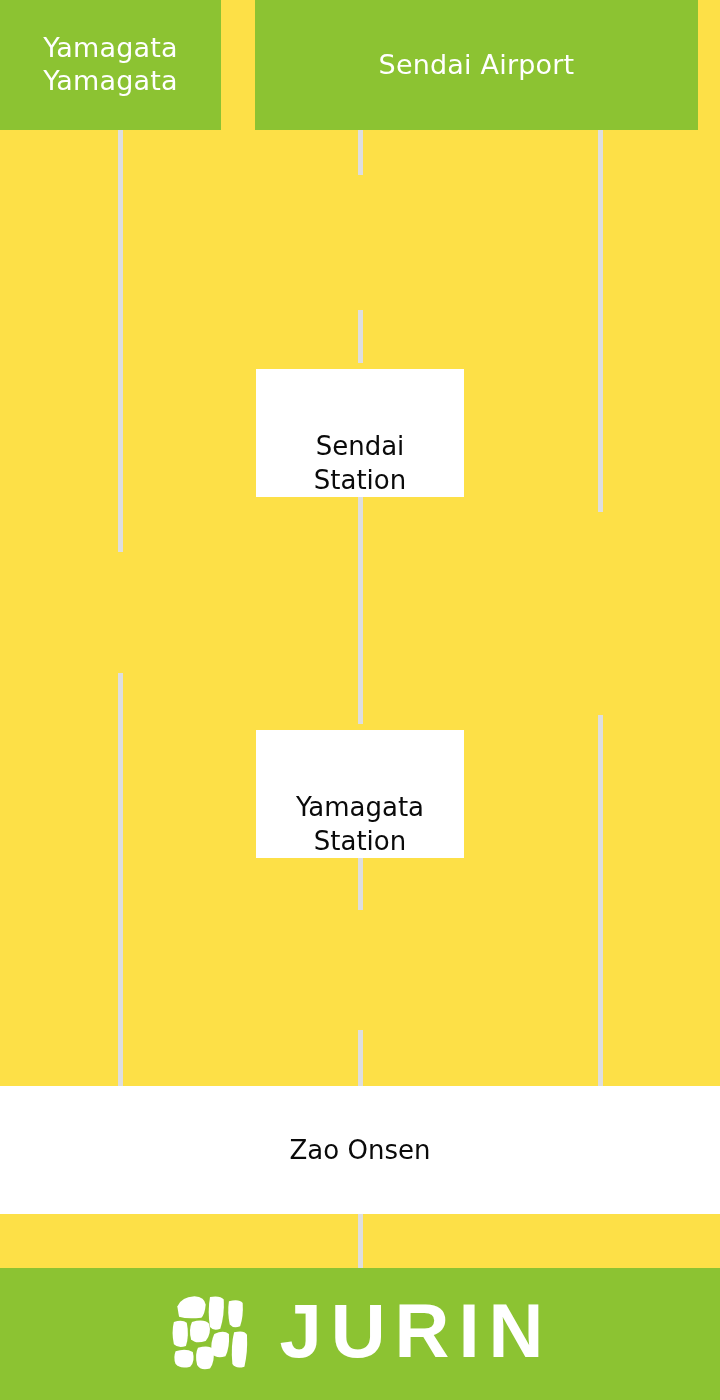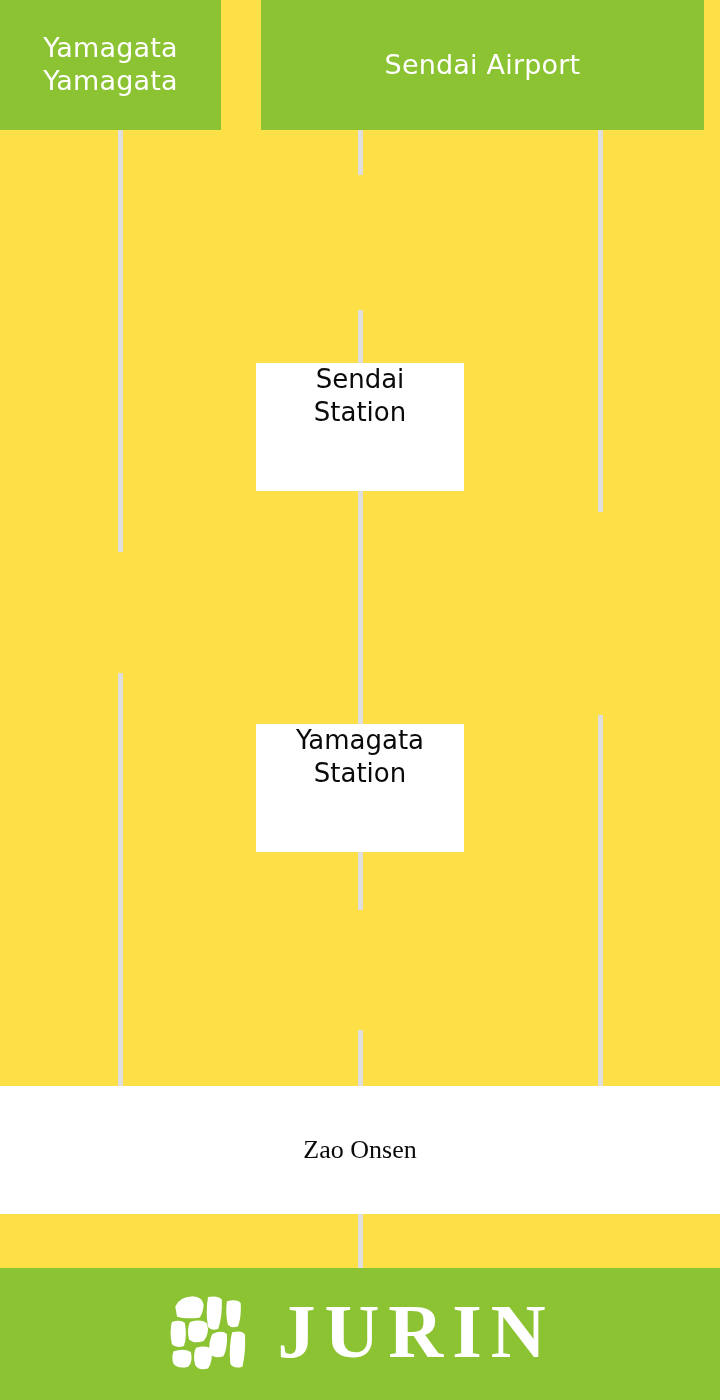--- a/index.html
+++ b/index.html
@@ -30,38 +30,39 @@
     text-align:center;
   }
   .hdr-block span {
     color:#FFFFFF;
     font-size:27px;
     line-height:1.22;
     letter-spacing:0.2px;
     font-weight:400;
   }
   #hdr-yamagata-airport { left:0px;   width:221px; }
-  #hdr-sendai-airport   { left:261px; width:443px; }
+  #hdr-sendai-airport   { left:255px; width:443px; }
 
   
   .vline {
     position:absolute;
     width:5px;
     background:#DEDEDE;
   }
 
   
   .station-box {
     position:absolute;
     background:#FFFFFF;
     display:flex;
-    align-items:flex-start;
+    align-items:flex-end;
     justify-content:center;
     text-align:center;
     z-index:5;
+    margin-top:6px;
   }
   .station-box span {
     color:#0A0A0A;
     font-size:26px;
     line-height:1.28;
     font-weight:400;
   }
   #box-sendai-station   { left:256px; top:363px; width:208px; height:128px; }
   #box-yamagata-station { left:256px; top:724px; width:208px; height:128px; }
 
@@ -75,41 +76,40 @@
     background:#FFFFFF;
     display:flex;
     align-items:center;
     justify-content:center;
     z-index:6;
   }
   #band-zao-onsen span {
     color:#0A0A0A;
     font-size:26px;
     font-weight:400;
-    font-family:Liberation Serif, serif;
   }
 
   
   #footer-bar {
     position:absolute;
     left:0;
     top:1268px;
     width:720px;
     height:132px;
     background:#8CC332;
     display:flex;
     align-items:center;
     justify-content:center;
     gap:26px;
     z-index:7;
   }
   #brand-mark { width:86px; height:90px; display:block; }
   #brand-wordmark {
     color:#FFFFFF;
-    font-family:Liberation Serif, serif;
+    font-family:Liberation Sans, sans-serif;
     font-size:76px;
     font-weight:700;
     letter-spacing:9px;
     line-height:1;
     padding-bottom:6px;
   }
 </style>
 </head>
 <body>
 

